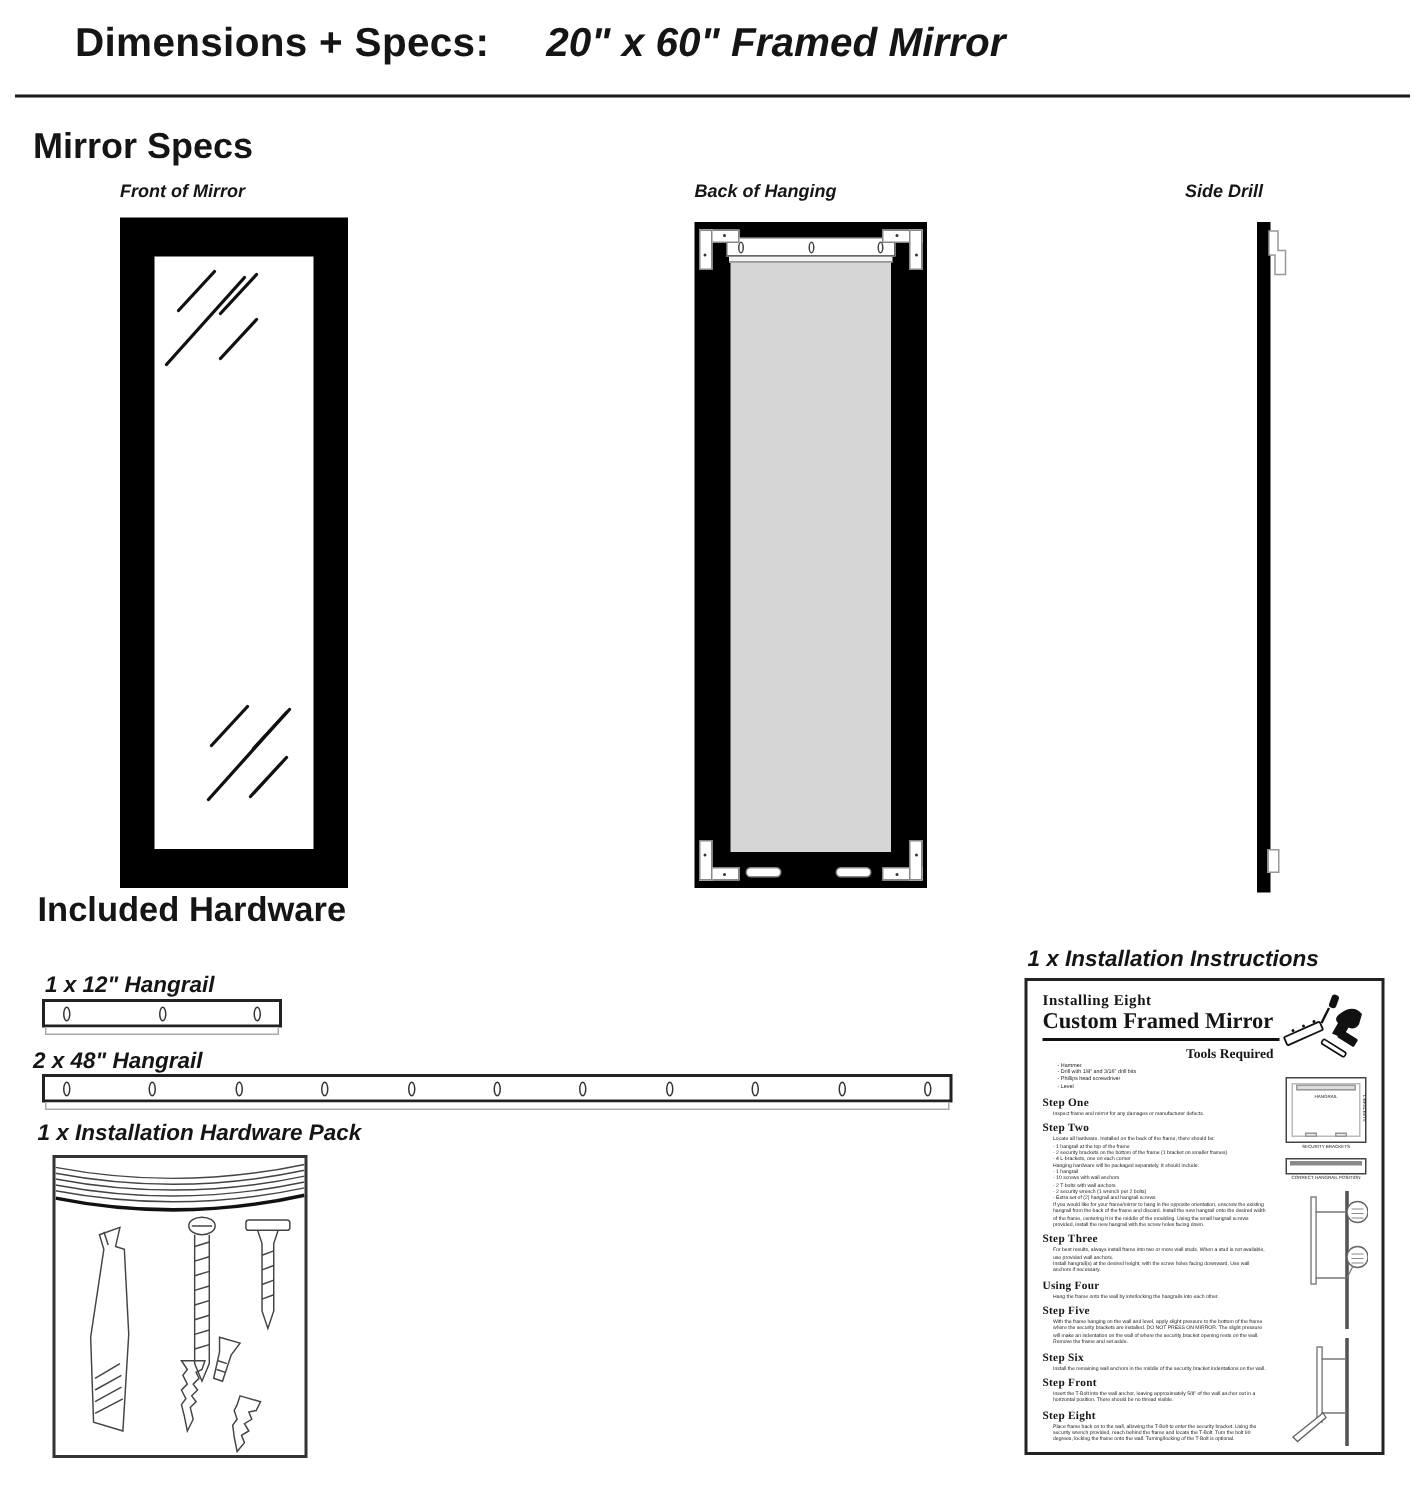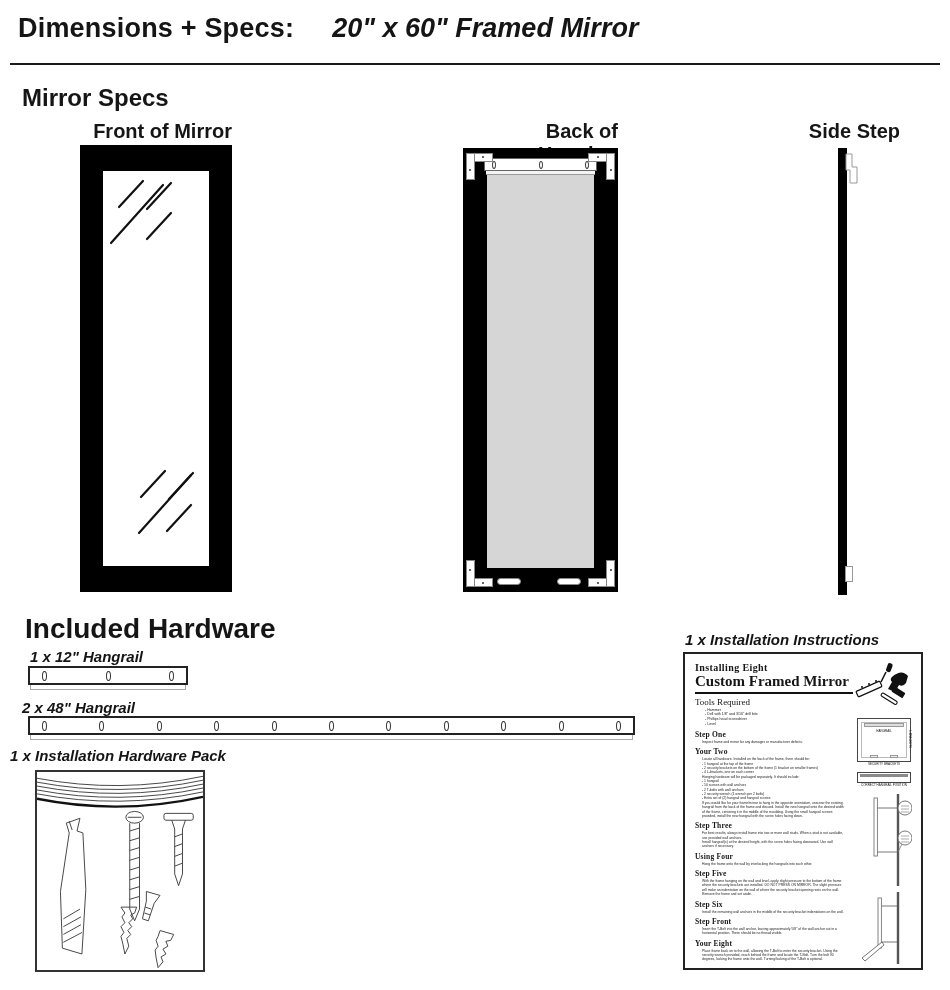--- a/index.html
+++ b/index.html
@@ -5,27 +5,27 @@
   html,body{margin:0;padding:0;}
   body{
     width:950px;height:990px;background:#ffffff;position:relative;overflow:hidden;
     font-family:"Liberation Sans",sans-serif;color:#151515;
     -webkit-font-smoothing:antialiased;
   }
   .abs{position:absolute;}
 
   
   #title{left:18px;top:13px;font-size:27px;white-space:nowrap;}
-  #title .plain{font-weight:700;letter-spacing:.2px;}
+  #title .plain{font-weight:700;letter-spacing:.2px;margin-left:32px;}
   #title .prod{font-style:italic;font-weight:700;margin-left:38px;}
   #hr{left:10px;top:63px;width:930px;height:2px;background:#1a1a1a;}
   #specs-heading{left:22px;top:84px;font-size:24px;font-weight:700;}
 
   
-  .view-label{font-weight:700;font-size:20px;text-align:right;}
+  .view-label{font-style:italic;font-weight:700;font-size:12px;text-align:left;}
   #front-label{left:80px;top:120px;width:152px;}
   #back-label{left:463px;top:120px;width:155px;}
   #side-label{left:790px;top:120px;width:110px;}
 
   
   #frame-front{left:80px;top:145px;width:152px;height:447px;background:#000;}
   #mirror-face{position:absolute;left:23px;top:26px;width:106px;height:395px;background:#fff;}
   #mirror-face svg{display:block;width:100%;height:100%;}
 
   
@@ -50,43 +50,43 @@
   .lb-br .dh{right:16px;bottom:3px;} .lb-br .dv{right:3px;bottom:16px;}
   .pill{position:absolute;bottom:7px;width:24px;height:7px;background:#fff;border:1px solid #888;border-radius:4px;box-sizing:border-box;}
   #pill-1{left:34px;} #pill-2{left:94px;}
 
   
   #side-bar{left:838px;top:148px;width:9px;height:447px;background:#000;}
   #side-hook{left:845px;top:153px;width:14px;height:32px;}
   #side-bumper{left:845px;top:566px;width:8px;height:16px;background:#fff;border:1px solid #999;box-sizing:border-box;}
 
   
-  #hw-heading{left:25px;top:613px;font-size:28px;font-weight:700;}
+  #hw-heading{left:25px;top:593px;font-size:23px;font-weight:700;}
   .hw-label{font-style:italic;font-weight:700;font-size:15px;white-space:nowrap;}
   #rail12-label{left:30px;top:648px;}
   .rail{background:#fff;border:2px solid #222;box-sizing:border-box;display:flex;align-items:center;justify-content:space-between;padding:0 12px;}
   #rail12{left:28px;top:666px;width:160px;height:19px;}
   .rail-flange{border:1px solid #aaa;border-top:none;box-sizing:border-box;background:#fff;}
   #rail12-flange{left:30px;top:685px;width:156px;height:5px;}
   #rail48-label{left:22px;top:699px;}
   #rail48{left:28px;top:716px;width:607px;height:19px;}
   #rail48-flange{left:30px;top:735px;width:603px;height:5px;}
-  #pack-label{left:10px;top:747px;text-align:center;}
+  #pack-label{left:25px;top:747px;text-align:center;}
   #bag{left:35px;top:770px;width:170px;height:202px;border:2px solid #333;box-sizing:border-box;background:#fff;}
   #bag svg{display:block;width:100%;height:100%;}
 
   
   #instr-label{left:685px;top:631px;}
   #doc{left:683px;top:652px;width:240px;height:318px;border:2px solid #222;background:#fff;
     box-sizing:border-box;padding:8px 6px 6px 10px;overflow:hidden;}
   .doc-left{width:154px;position:relative;}
   .doc-title1{font-family:"Liberation Serif",serif;font-weight:700;font-size:10px;letter-spacing:.4px;line-height:1.1;}
   .doc-title2{font-family:"Liberation Serif",serif;font-weight:700;font-size:15px;line-height:1.1;
     border-bottom:2px solid #111;padding-bottom:2px;width:158px;white-space:nowrap;}
-  .doc-tools-h{font-family:"Liberation Serif",serif;font-weight:400;font-size:9px;margin-top:3px;}
+  .doc-tools-h{font-family:"Liberation Serif",serif;font-weight:700;font-size:9px;margin-top:3px;text-align:right;}
   .doc-tools{margin:1px 0 0 10px;font-size:3.6px;line-height:1.35;color:#222;}
   .step-h{font-family:"Liberation Serif",serif;font-weight:700;font-size:7.5px;margin-top:3px;letter-spacing:.2px;}
   .step-b{font-size:3.4px;line-height:1.28;color:#222;white-space:pre-line;margin:1px 0 0 7px;width:142px;}
   .doc-right{position:absolute;right:5px;top:8px;width:64px;display:flex;flex-direction:column;align-items:center;gap:6px;}
   .diag-label{font-size:3px;color:#111;text-align:center;line-height:1.1;margin-top:1px;}
   .fd{width:54px;height:44px;border:1px solid #444;position:relative;background:#fff;box-sizing:border-box;}
   .fd-inner{position:absolute;left:3px;top:3px;right:3px;bottom:3px;border:1px solid #bbb;}
   .fd-rail{position:absolute;left:6px;top:4px;right:6px;height:4px;background:#ddd;border:1px solid #999;box-sizing:border-box;}
   .fd-hangrail-label{position:absolute;left:0;right:0;top:10px;font-size:3px;text-align:center;color:#111;}
   .fd-sb{position:absolute;bottom:3px;width:8px;height:3px;background:#eee;border:1px solid #999;box-sizing:border-box;}
@@ -103,21 +103,21 @@
 <body>
 
 <div class="abs" id="title">
   <span class="plain">Dimensions + Specs:</span><span class="prod">20" x 60" Framed Mirror</span>
 </div>
 <div class="abs" id="hr"></div>
 <div class="abs" id="specs-heading">Mirror Specs</div>
 
 <div class="abs view-label" id="front-label">Front of Mirror</div>
 <div class="abs view-label" id="back-label">Back of Hanging</div>
-<div class="abs view-label" id="side-label">Side Step</div>
+<div class="abs view-label" id="side-label">Side Drill</div>
 
 <div class="abs" id="frame-front">
   <div id="mirror-face">
     <svg viewBox="0 0 106 395">
       <line class="ln" x1="16" y1="36" x2="40" y2="10"></line>
       <line class="ln" x1="44" y1="38" x2="68" y2="12"></line>
       <line class="ln" x1="8" y1="72" x2="60" y2="14"></line>
       <line class="ln" x1="44" y1="68" x2="68" y2="42"></line>
       <line class="ln" x1="38" y1="326" x2="62" y2="300"></line>
       <line class="ln" x1="66" y1="328" x2="90" y2="302"></line>
@@ -268,21 +268,21 @@
         <div>- Drill with 1/8" and 3/16" drill bits</div>
         <div>- Phillips head screwdriver</div>
         <div>- Level</div>
       </div>
     <div>
         <div class="step">
         <div class="step-h">Step One</div>
         <div class="step-b">Inspect frame and mirror for any damages or manufacturer defects.</div>
       </div>
         <div class="step">
-        <div class="step-h">Your Two</div>
+        <div class="step-h">Step Two</div>
         <div class="step-b">Locate all hardware. Installed on the back of the frame, there should be:
 - 1 hangrail at the top of the frame
 - 2 security brackets on the bottom of the frame (1 bracket on smaller frames)
 - 4 L-brackets, one on each corner
 Hanging hardware will be packaged separately. It should include:
 - 1 hangrail
 - 10 screws with wall anchors
 - 2 T-bolts with wall anchors
 - 2 security wrench (1 wrench per 2 bolts)
 - Extra set of (2) hangrail and hangrail screws
@@ -304,21 +304,21 @@
       </div>
         <div class="step">
         <div class="step-h">Step Six</div>
         <div class="step-b">Install the remaining wall anchors in the middle of the security bracket indentations on the wall.</div>
       </div>
         <div class="step">
         <div class="step-h">Step Front</div>
         <div class="step-b">Insert the T-Bolt into the wall anchor, leaving approximately 5/8" of the wall anchor out in a horizontal position. There should be no thread visible.</div>
       </div>
         <div class="step">
-        <div class="step-h">Your Eight</div>
+        <div class="step-h">Step Eight</div>
         <div class="step-b">Place frame back on to the wall, allowing the T-Bolt to enter the security bracket. Using the security wrench provided, reach behind the frame and locate the T-Bolt. Turn the bolt 90 degrees, locking the frame onto the wall. Turning/locking of the T-Bolt is optional.</div>
       </div>
       </div>
   </div>
 
   <div class="doc-right">
 
     <svg width="60" height="50" viewBox="0 0 60 50">
       <rect x="33" y="1" width="5" height="9" rx="2" fill="#111" transform="rotate(20 35 5)"></rect>
       <line x1="32" y1="10" x2="27" y2="20" stroke="#111" stroke-width="1.6"></line>

